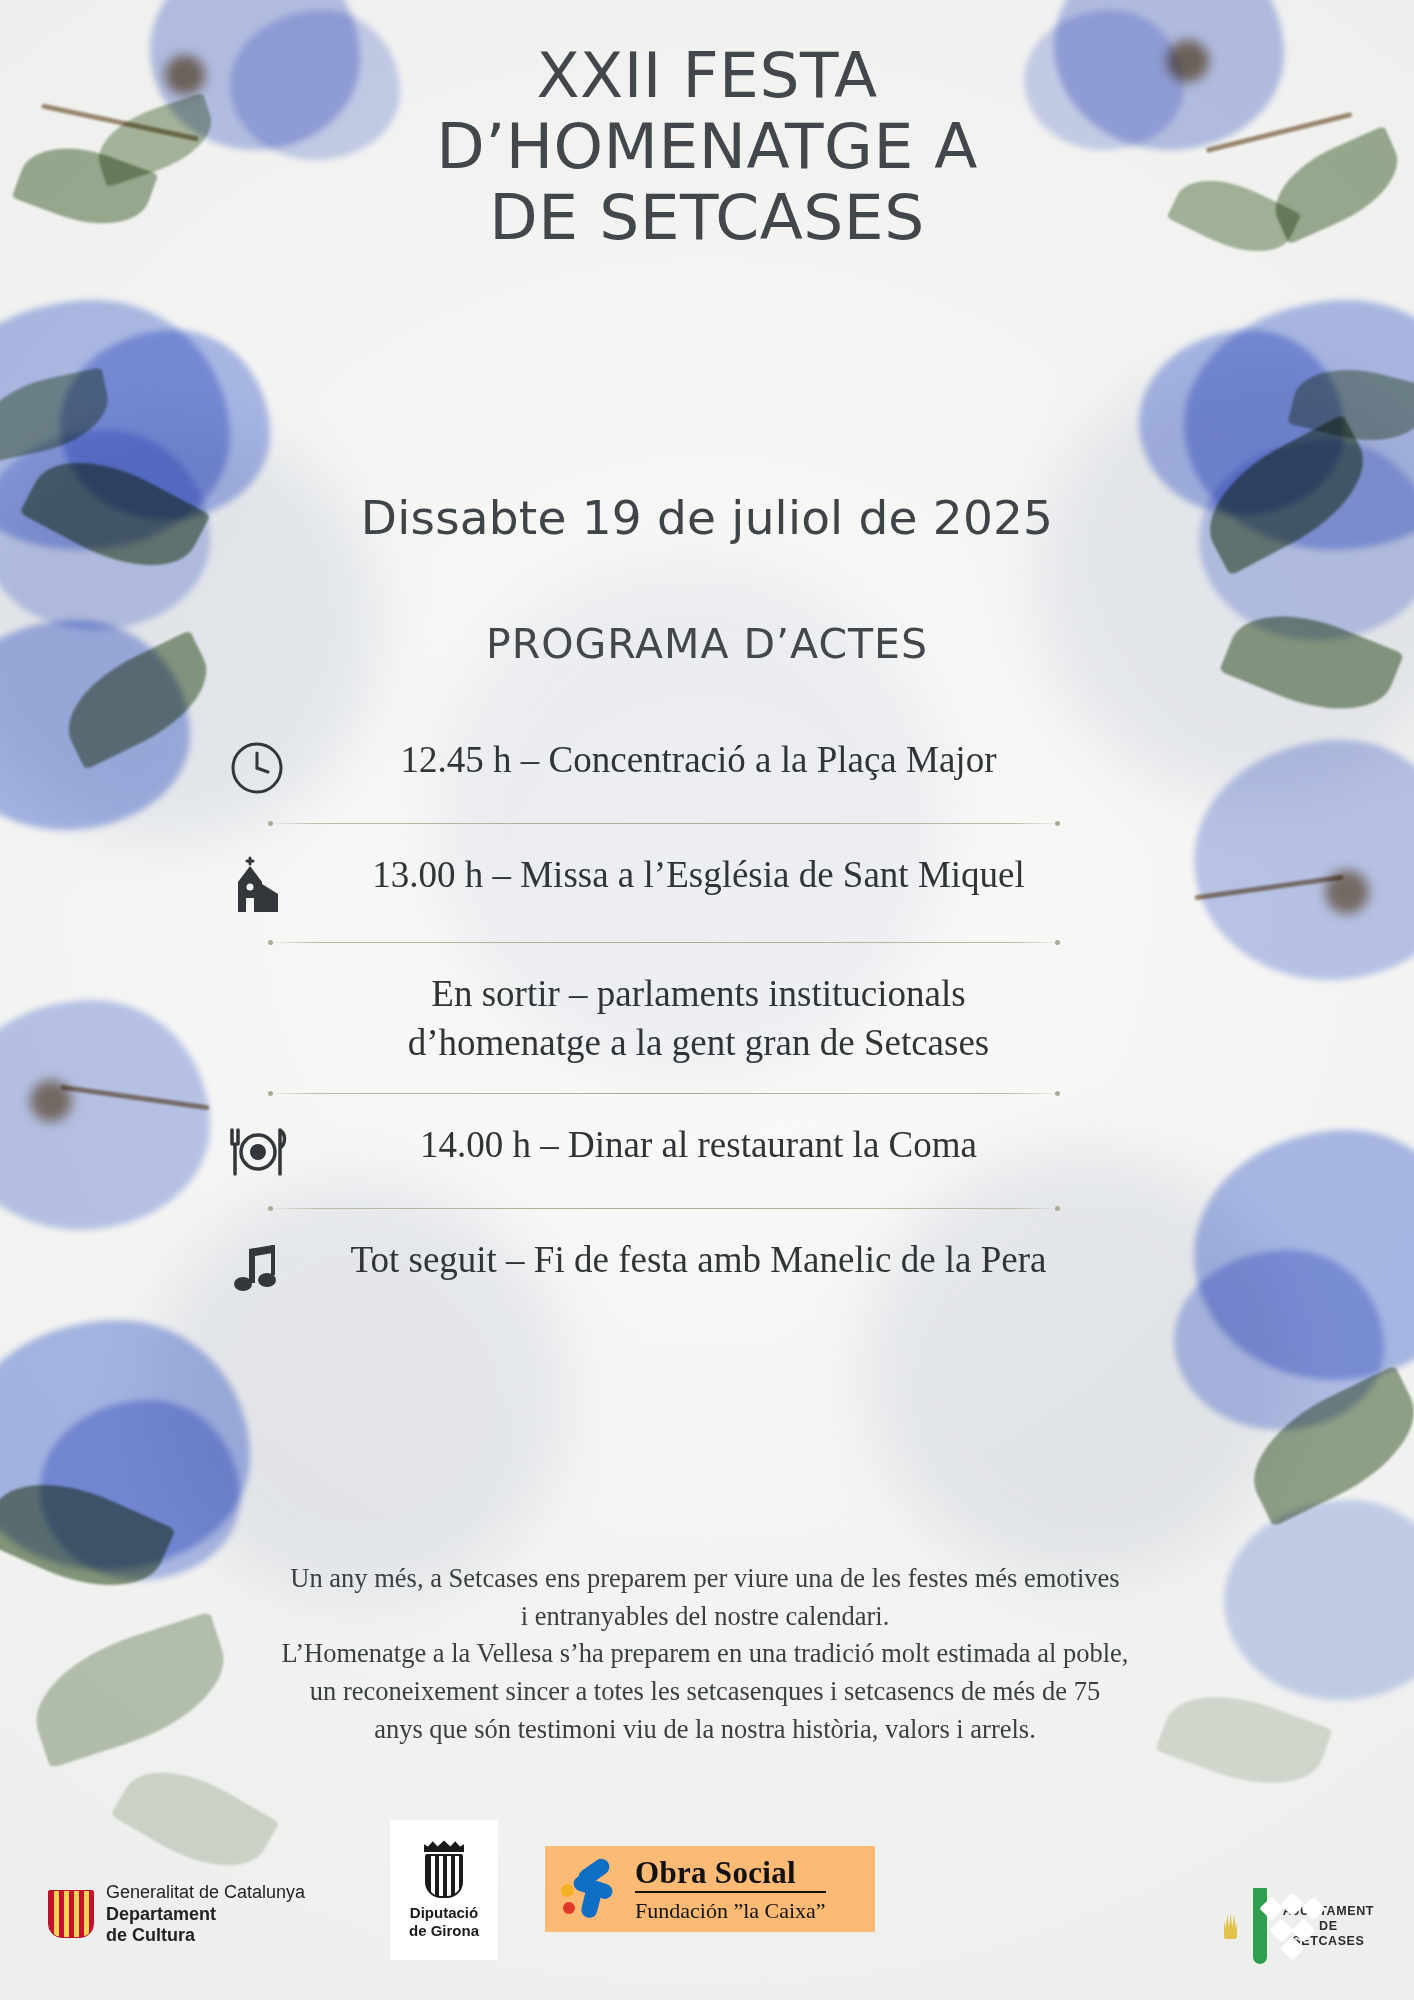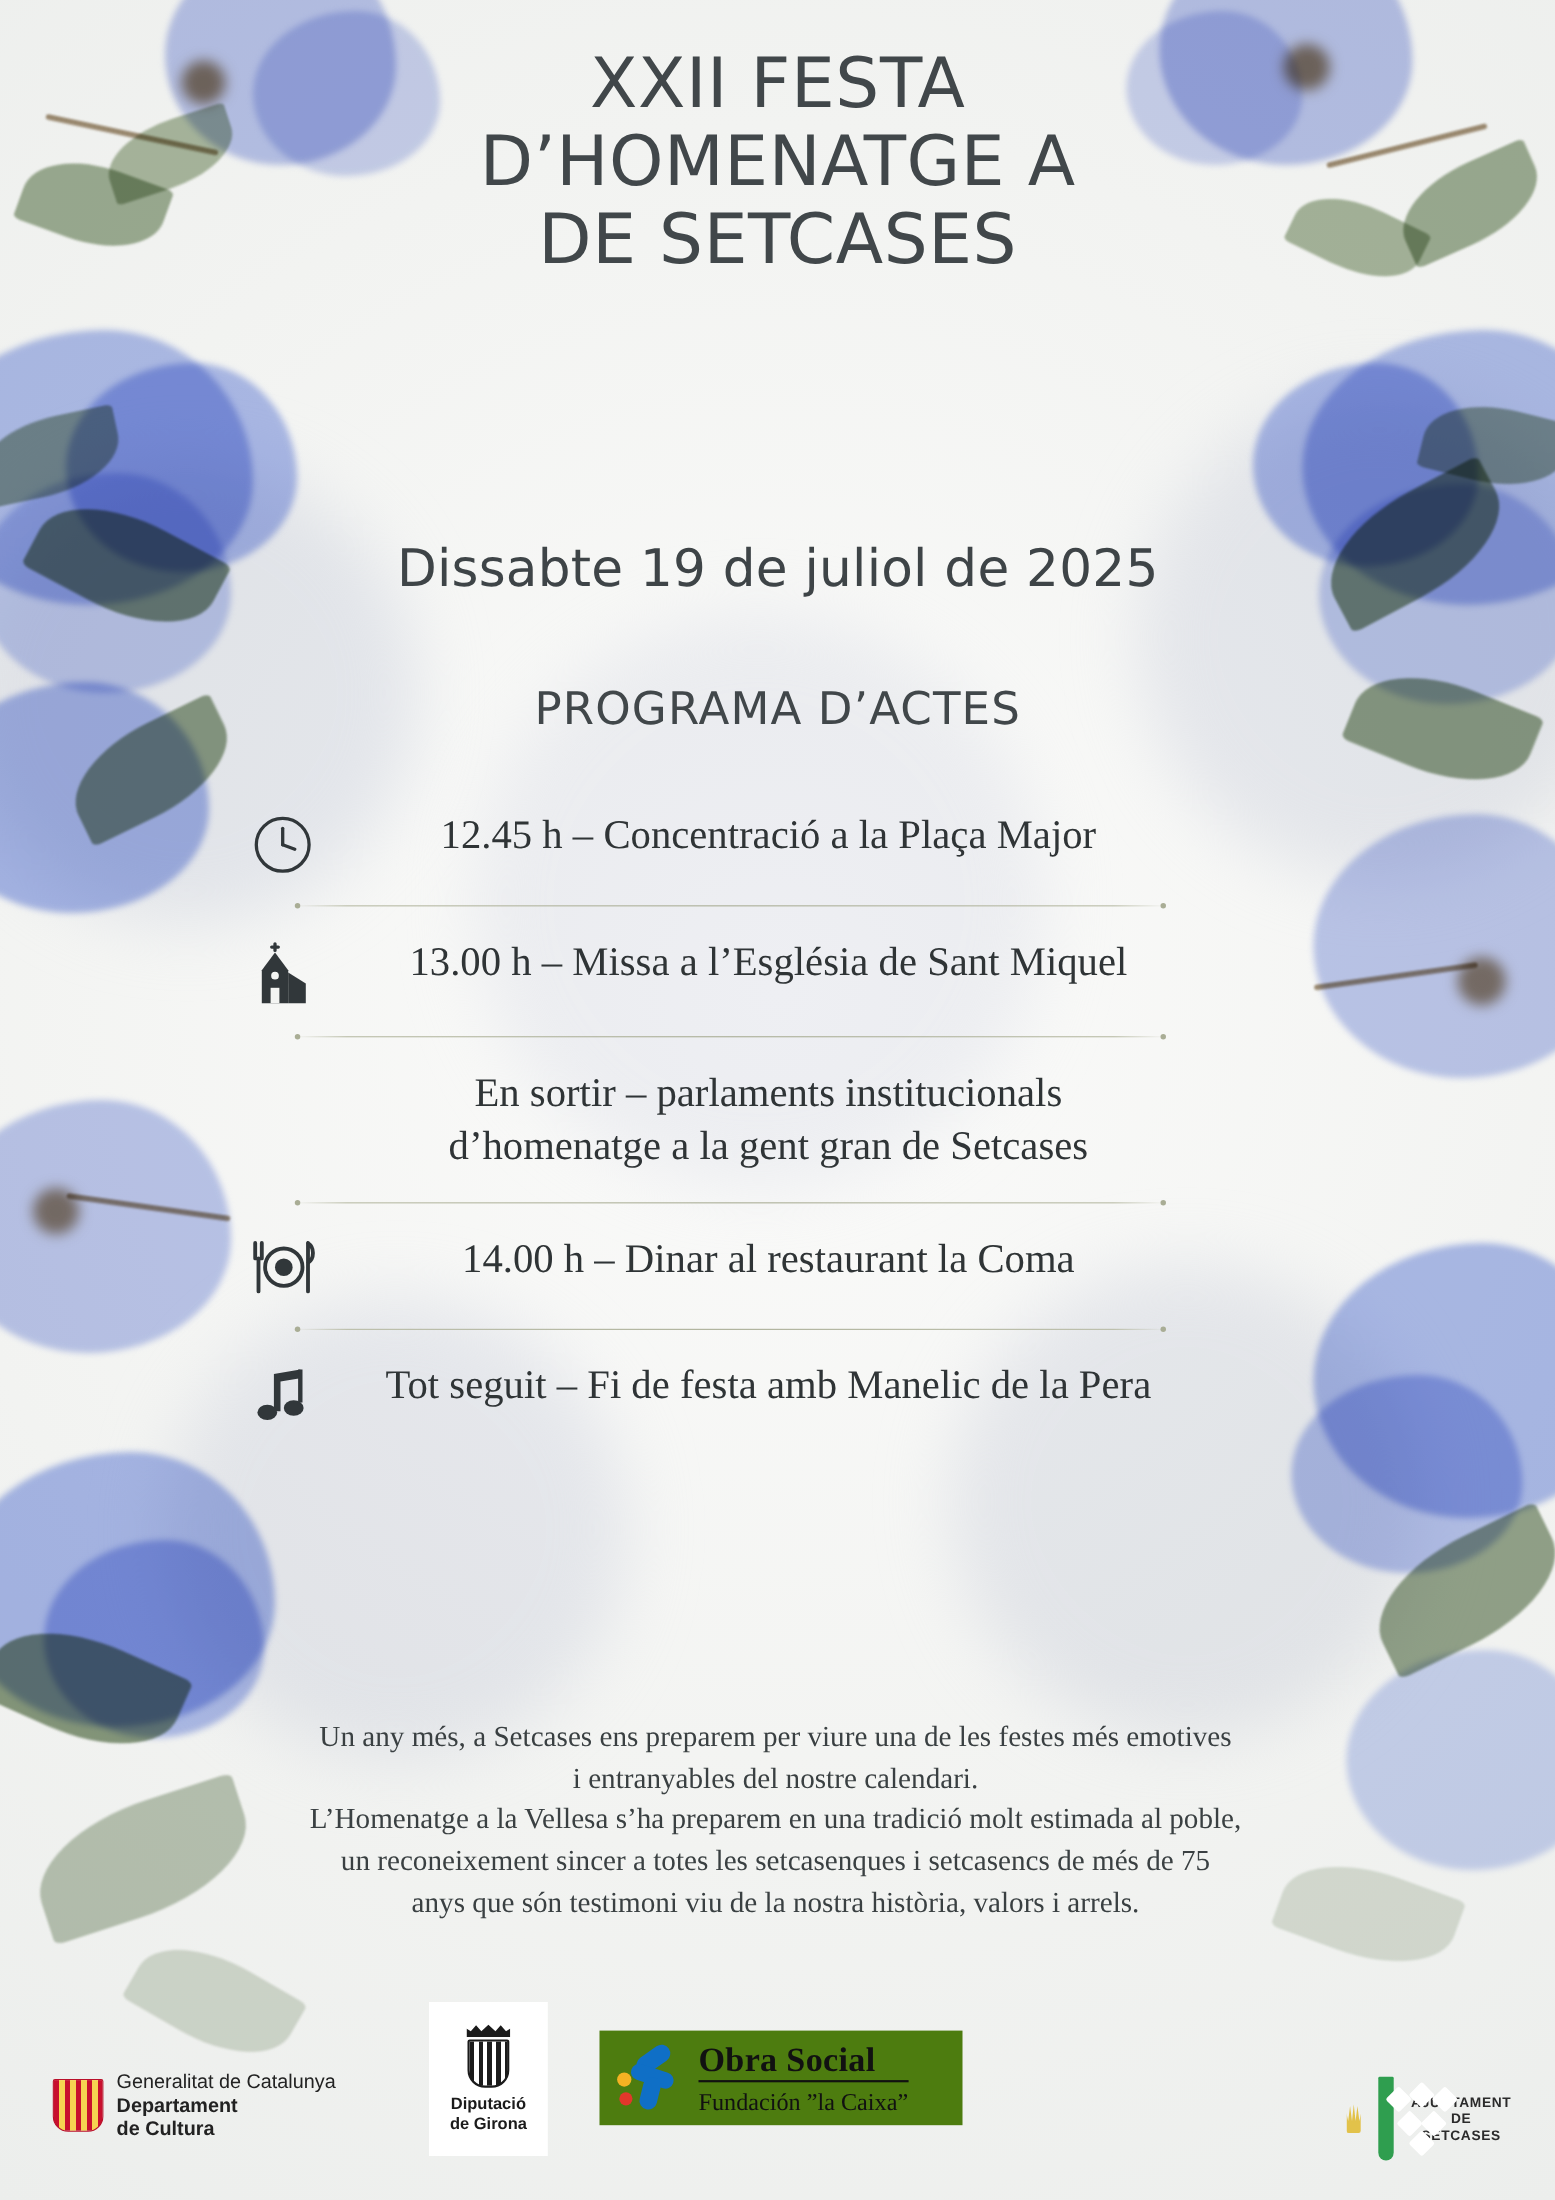--- a/index.html
+++ b/index.html
@@ -237,21 +237,21 @@
     font-weight: bold;
     text-align: center;
     color: #1b1b1b;
     line-height: 1.2;
   }
 
   
   .caixa {
     left: 545px; bottom: 40px;
     width: 330px; height: 86px;
-    background: #4d7c0f;
+    background: #fdba74;
     gap: 14px;
     padding-left: 14px;
     box-sizing: border-box;
   }
   .caixa-star {
     position: relative;
     width: 62px; height: 58px;
     flex: 0 0 62px;
   }
   .caixa-star .s {

